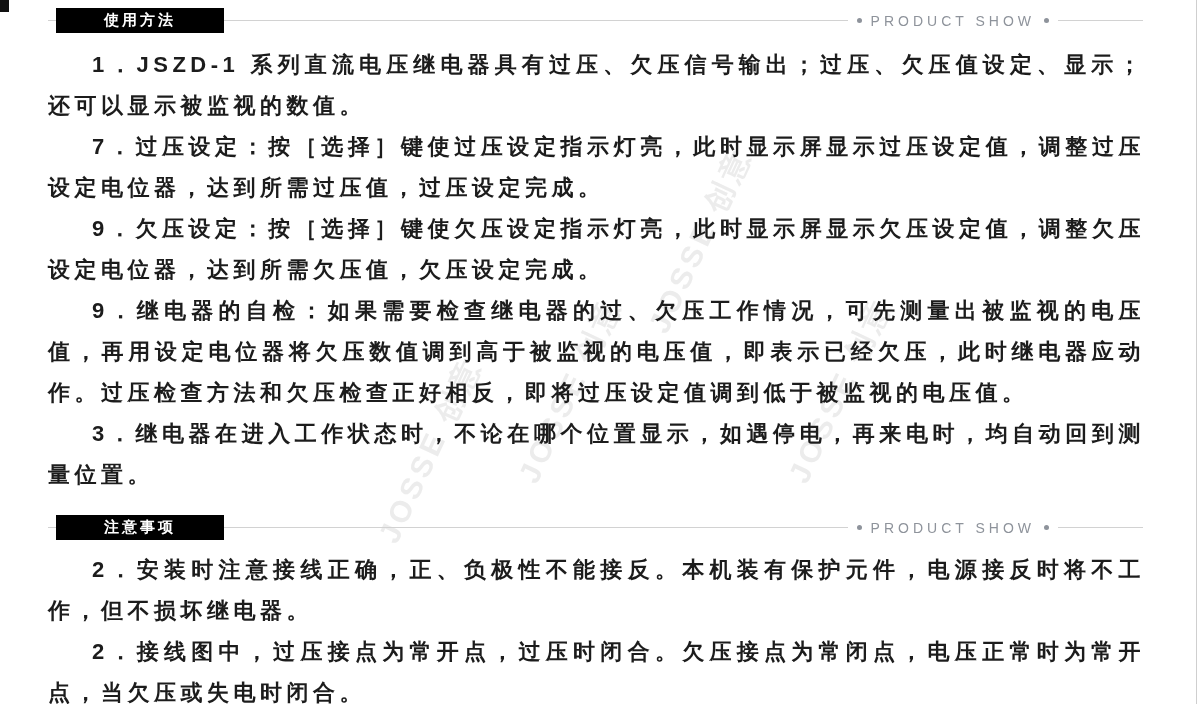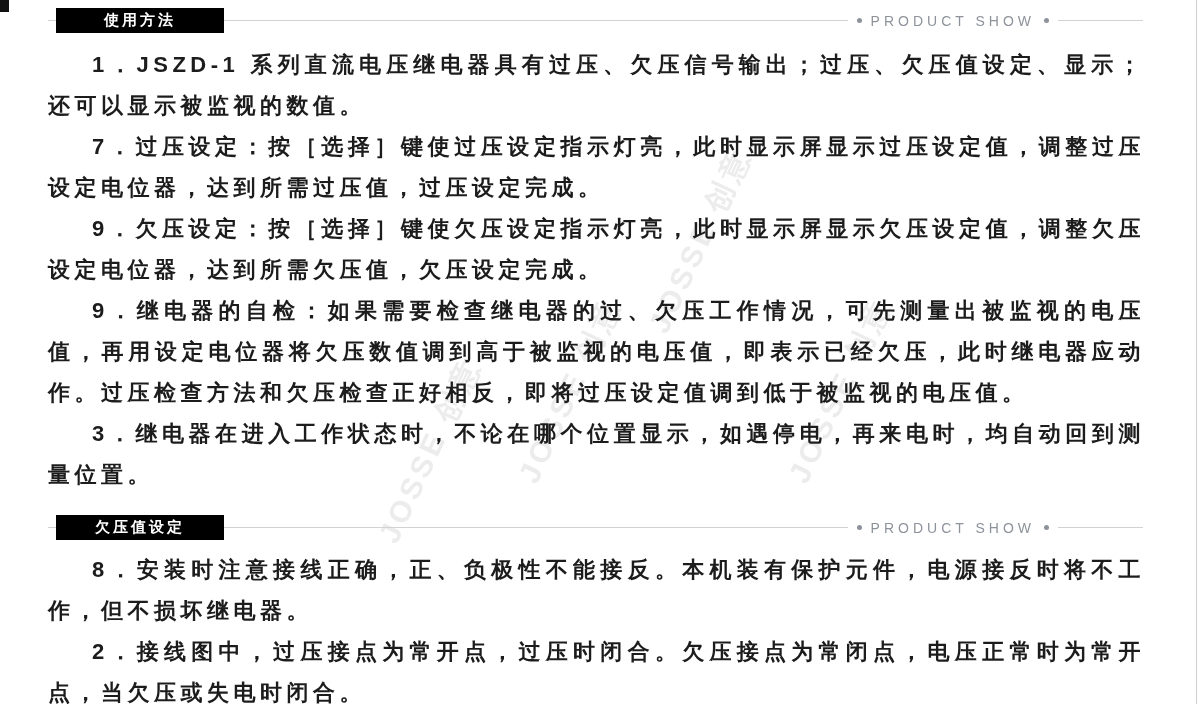--- a/index.html
+++ b/index.html
@@ -83,27 +83,27 @@
     <p>1．JSZD-1 系列直流电压继电器具有过压、欠压信号输出；过压、欠压值设定、显示；还可以显示被监视的数值。</p>
     <p>7．过压设定：按［选择］键使过压设定指示灯亮，此时显示屏显示过压设定值，调整过压设定电位器，达到所需过压值，过压设定完成。</p>
     <p>9．欠压设定：按［选择］键使欠压设定指示灯亮，此时显示屏显示欠压设定值，调整欠压设定电位器，达到所需欠压值，欠压设定完成。</p>
     <p>9．继电器的自检：如果需要检查继电器的过、欠压工作情况，可先测量出被监视的电压值，再用设定电位器将欠压数值调到高于被监视的电压值，即表示已经欠压，此时继电器应动作。过压检查方法和欠压检查正好相反，即将过压设定值调到低于被监视的电压值。</p>
     <p>3．继电器在进入工作状态时，不论在哪个位置显示，如遇停电，再来电时，均自动回到测量位置。</p>
   </div>
 
   <div class="section-header">
     <div class="stub"></div>
     <div class="badge">
-      <span>欠压值设定</span>
+      <span>注意事项</span>
     </div>
     <div class="rule"></div>
     <div class="ribbon-dot"></div>
     <span class="ribbon-label">PRODUCT SHOW</span>
     <div class="ribbon-dot"></div>
     <div class="rule end"></div>
   </div>
 
   <div class="section-body second">
-    <p>8．安装时注意接线正确，正、负极性不能接反。本机装有保护元件，电源接反时将不工作，但不损坏继电器。</p>
+    <p>2．安装时注意接线正确，正、负极性不能接反。本机装有保护元件，电源接反时将不工作，但不损坏继电器。</p>
     <p>2．接线图中，过压接点为常开点，过压时闭合。欠压接点为常闭点，电压正常时为常开点，当欠压或失电时闭合。</p>
   </div>
 
 </div>
 
 </body></html>

